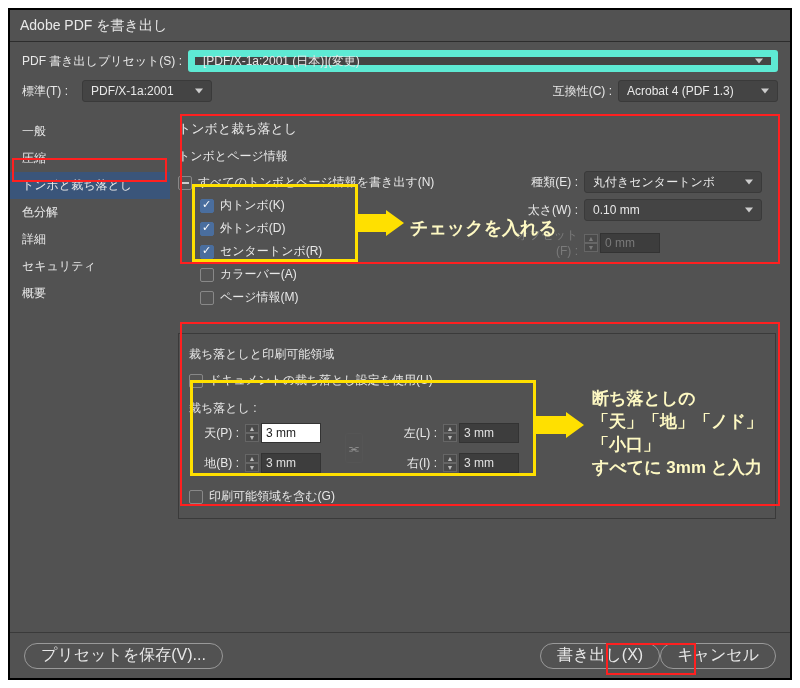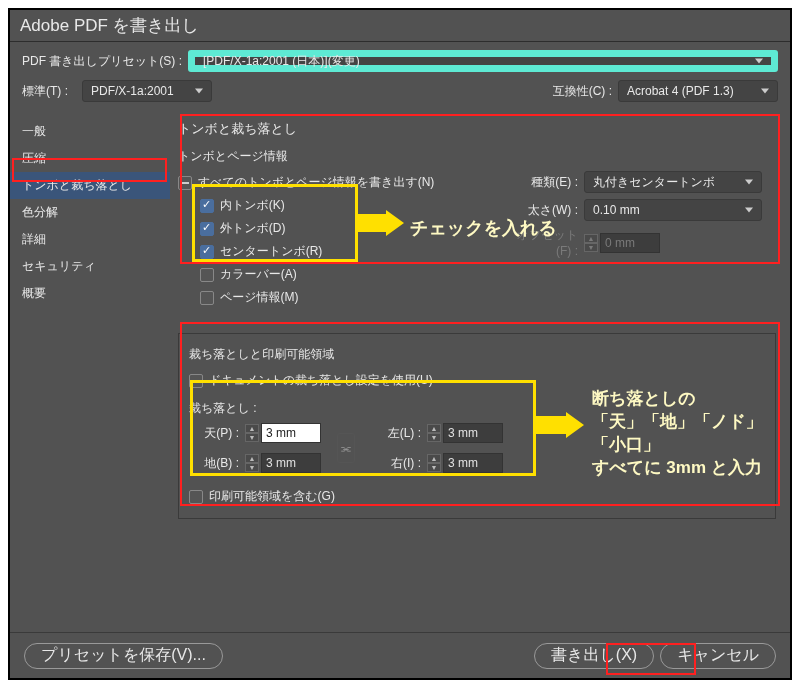--- a/index.html
+++ b/index.html
@@ -1,18 +1,18 @@
 <!DOCTYPE html>
 <html><head>
 <meta charset="utf-8">
 <style>
   * { box-sizing: border-box; margin: 0; padding: 0; font-family: "Hiragino Kaku Gothic Pro","Yu Gothic","Meiryo",sans-serif; }
   body { background:#fff; width:800px; height:688px; overflow:hidden; font-size:12px; color:#e8e8e8; position:relative;}
   .frame { position:absolute; left:8px; top:8px; width:784px; height:672px; border:2px solid #000; background:#525252;}
-  .titlebar { height:32px; border-bottom:1px solid #2d2d2d; display:flex; align-items:center; padding:0 10px; font-size:17px;}
+  .titlebar { height:32px; border-bottom:1px solid #2d2d2d; display:flex; align-items:center; padding:0 10px; font-size:14px;}
   .body { position:relative; height:calc(100% - 32px);}
   .row { display:flex; align-items:center; }
   .preset-row { padding:8px 12px 4px 12px; }
   .label { white-space:nowrap; }
   .preset-select { flex:1; margin-left:6px; height:22px; background:#444; border:7px solid #5eead4; border-radius:3px; display:flex; align-items:center; padding:0 20px 0 8px; position:relative;}
   .preset-select:after, .dd:after { content:""; position:absolute; right:8px; top:50%; width:0;height:0;border-left:4px solid transparent;border-right:4px solid transparent;border-top:5px solid #ccc; transform:translateY(-50%);}
   .std-row { padding:4px 12px 8px 12px; justify-content:space-between;}
   .std-row .left, .std-row .right { display:flex; align-items:center;}
   .dd { height:22px; background:#444; border:1px solid #3a3a3a; border-radius:3px; display:flex; align-items:center; padding:0 22px 0 8px; position:relative;}
   .dd.small{min-width:130px;}
@@ -31,21 +31,21 @@
   .chk.indet:after{content:""; position:absolute; left:2px; top:5px; width:8px; height:2px; background:#ccc;}
   .sub-indent{padding-left:22px;}
   .right-col{position:absolute; right:14px; width:250px;}
   .field-row{display:flex; align-items:center; padding:3px 0;}
   .field-label{width:72px; text-align:right; padding-right:6px;}
   .spin{display:flex; align-items:center;}
   .spin .btns{width:14px; display:flex; flex-direction:column; margin-right:2px;}
   .spin .btns div{height:9px; border:1px solid #666; background:#4a4a4a; font-size:7px; line-height:7px; text-align:center; color:#bbb;}
   .spin input, .bleed-val{height:20px; width:60px; background:#3d3d3d; border:1px solid #333; color:#e0e0e0; padding:0 4px; font-size:12px;}
   .spin.disabled input, .spin.disabled .btns div, .disabled{color:#7a7a7a !important;}
-  .bleed-grid{display:flex; gap:16px; margin:6px 0 4px 0;}
+  .bleed-grid{display:flex; gap:24px; margin:6px 0 4px 0;}
   .bleed-col{display:flex; flex-direction:column; gap:10px;}
   .bleed-row{display:flex; align-items:center;}
   .bleed-row .blabel{width:56px; text-align:right; padding-right:6px;}
   .bleed-val.active{background:#fff; color:#222;}
   .link-icon{width:18px;height:30px;border:1px solid #555; border-radius:3px; display:flex;align-items:center;justify-content:center; color:#999; font-size:11px; align-self:center;}
   .footer{position:absolute; left:0; right:0; bottom:0; height:46px; border-top:1px solid #3a3a3a; display:flex; align-items:center; padding:0 14px; justify-content:space-between;}
   .btn{height:26px; padding:0 16px; border:1px solid #999; border-radius:14px; display:flex; align-items:center; font-size:16px; background:transparent;}
   .ann{position:absolute; border:2px solid #ff2020; pointer-events:none;}
   .ann-y{position:absolute; border:3px solid #ffe000; pointer-events:none;}
   .ann-text{position:absolute; color:#fef9c3; font-weight:bold; font-size:18px; line-height:1.35; pointer-events:none;}
@@ -206,21 +206,21 @@
           <div class="chk-row" style="margin-top:12px">
               <div class="chk"></div>
               <span>印刷可能領域を含む(G)</span>
             </div>
         </div>
       </div>
     </div>
 
     <div class="footer">
       <div class="btn">プリセットを保存(V)...</div>
-      <div style="display:flex; gap:6px">
+      <div style="display:flex; gap:0">
         <div class="btn">書き出し(X)</div>
         <div class="btn">キャンセル</div>
       </div>
     </div>
 
     <div class="ann" style="left:170px; top:72px; width:600px; height:150px;"></div>
     <div class="ann" style="left:2px; top:116px; width:155px; height:24px;"></div>
     <div class="ann" style="left:170px; top:280px; width:600px; height:184px;"></div>
     <div class="ann" style="left:596px; top:601px; width:90px; height:32px;"></div>
 

